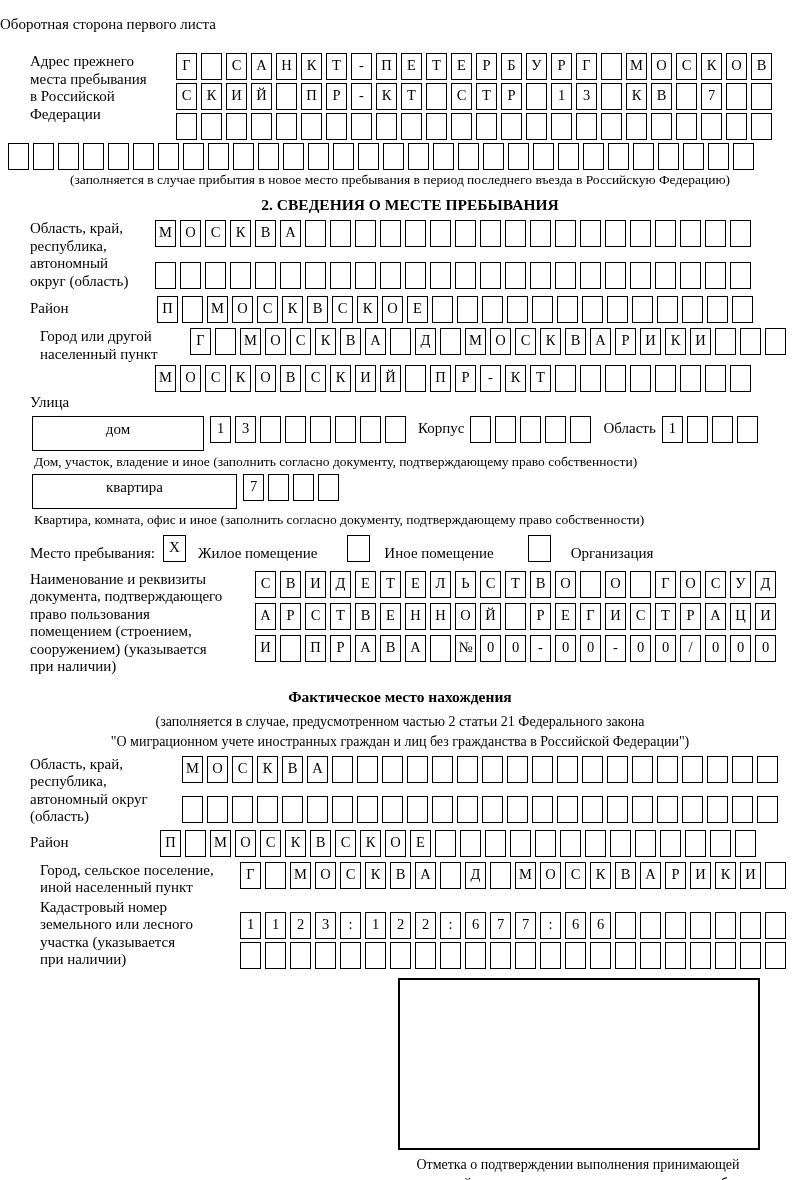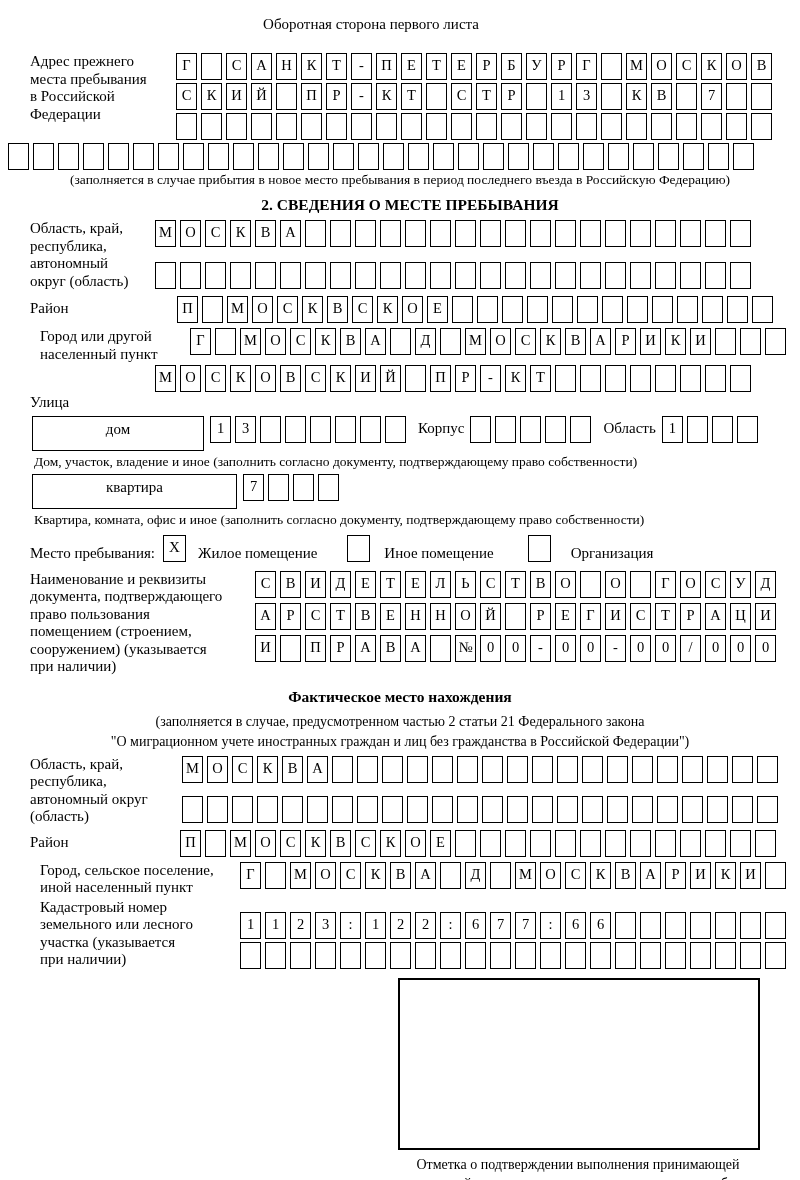--- a/index.html
+++ b/index.html
@@ -1,21 +1,21 @@
 <!DOCTYPE html>
 <html><head>
 <meta charset="utf-8">
 <style>
   html,body { margin:0; padding:0; background:#fff; }
   .page {
     position:relative; width:800px; height:1180px; overflow:hidden;
     background:#fff; color:#000;
     font-family:"Liberation Serif", serif;
   }
-  .header-note { padding:16px 58px 0 0; text-align:center; font-size:15px; }
+  .header-note { padding:16px 58px 0 0; text-align:left; font-size:15px; }
 
   .cell {
     box-sizing:border-box; display:inline-block; width:21px; height:27px;
     border:1.6px solid #000; margin-right:4px; text-align:center;
     font-size:14.5px; line-height:23px; vertical-align:top; background:#fff;
   }
   .cellrow { height:27px; margin-bottom:3px; white-space:nowrap; }
   .flexrow { display:flex; align-items:flex-start; }
   .label { font-size:15px; line-height:17.5px; }
   .pre { white-space:pre-line; }
@@ -26,21 +26,21 @@
 
   .caption-center { text-align:center; font-size:13.5px; margin-top:2px; }
   .caption-left { font-size:13.5px; margin:3px 0 3px 34px; }
   .h2 { text-align:center; font-weight:bold; font-size:15.5px; margin:8px 0 6px;padding-left:20px; }
   .h3 { text-align:center; font-weight:bold; font-size:15.5px; margin:12px 0 6px;font-family:Liberation Serif, serif; }
   .law-caption { text-align:center; font-size:14px; line-height:20px; margin-bottom:4px; }
 
   .region-row { margin:2px 0 0 30px; }
   .region-label { width:125px; }
   .gap-after { margin-bottom:15px; }
-  .district-row { margin:4px 0 0 30px;gap:20px; }
+  .district-row { margin:4px 0 0 30px; }
   .district-label { width:127px; padding-top:4px; }
   .city-row { margin:2px 0 0 30px;justify-content:center; }
   .city-label { width:150px; }
   .street-row { margin:2px 0 0 30px; }
   .street-label { width:125px; padding-top:4px;margin-top:25px; }
 
   .house-row { display:flex; align-items:flex-start; margin:4px 0 0 32px; }
   .wide-box {
     box-sizing:border-box; width:172px; height:35px; border:1.6px solid #000;
     text-align:center; font-size:15px; line-height:24px; margin-right:6px;

